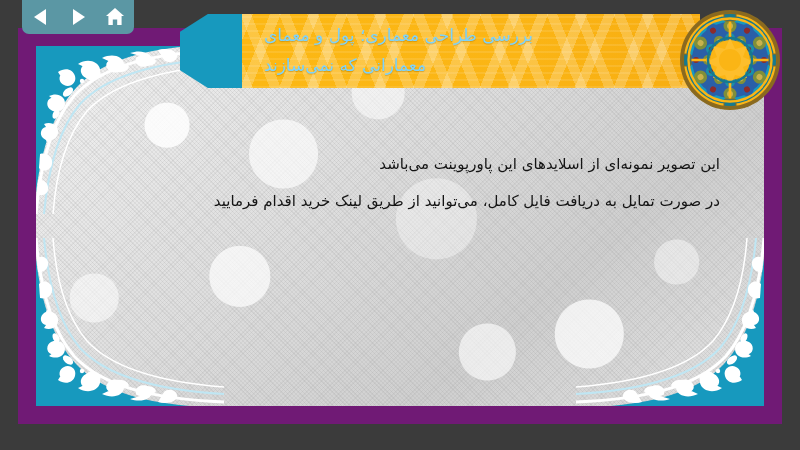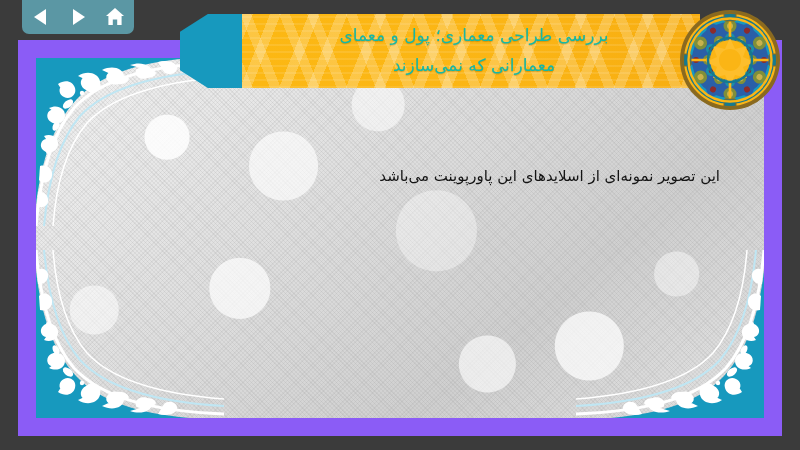--- a/index.html
+++ b/index.html
@@ -45,24 +45,24 @@
     align-items: center;
     justify-content: center;
     cursor: pointer;
   }
   .nav-btn svg { display: block; }
 
   
   #slide {
     position: absolute;
     left: 18px;
-    top: 40px;
+    top: 28px;
     width: 764px;
     height: 396px;
-    background: #8b5cf6;
+    background: #701a75;
     overflow: hidden;
   }
 
   
   #slide-inner {
     position: absolute;
     left: 18px;
     top: 18px;
     right: 18px;
     bottom: 18px;
@@ -131,23 +131,23 @@
       repeating-linear-gradient(0deg,
           rgba(255,255,255,0.10) 0 2px,
           rgba(255,255,255,0) 2px 7px),
       linear-gradient(90deg, #fcb813 0%, #fbb515 60%, #f7ad10 100%);
   }
   #title-text {
     position: absolute;
     right: 16px;
     top: 6px;
     width: 420px;
-    text-align: center;
+    text-align: left;
     direction: rtl;
-    color: #14b8a6;
+    color: #7dd3fc;
     font-family: "DejaVu Sans", sans-serif;
     font-size: 17px;
     line-height: 30px;
     text-shadow: 0 1px 1px rgba(150,100,0,0.35);
     white-space: pre-line;
   }
 
   
   #medallion {
     position: absolute;
@@ -287,20 +287,21 @@
           <circle cx="104" cy="15" r="2.2"></circle>
           <circle cx="48" cy="37" r="2.2"></circle>
           <circle cx="28" cy="60" r="2"></circle>
           <circle cx="14" cy="96" r="2"></circle>
           <circle cx="9" cy="124" r="1.8"></circle>
         </g>
       </svg>
 
       <div id="body-text">
         <p>این تصویر نمونه‌ای از اسلایدهای این پاورپوینت می‌باشد</p>
+        <p>در صورت تمایل به دریافت فایل کامل، می‌توانید از طریق لینک خرید اقدام فرمایید</p>
       </div>
 
     </div>
   </div>
 
   <div id="title-banner">
     <div id="banner-teal"></div>
     <div id="banner-gold"></div>
     <div id="title-text">بررسی طراحی معماری؛ پول و معمای
 معمارانی که نمی‌سازند</div>

